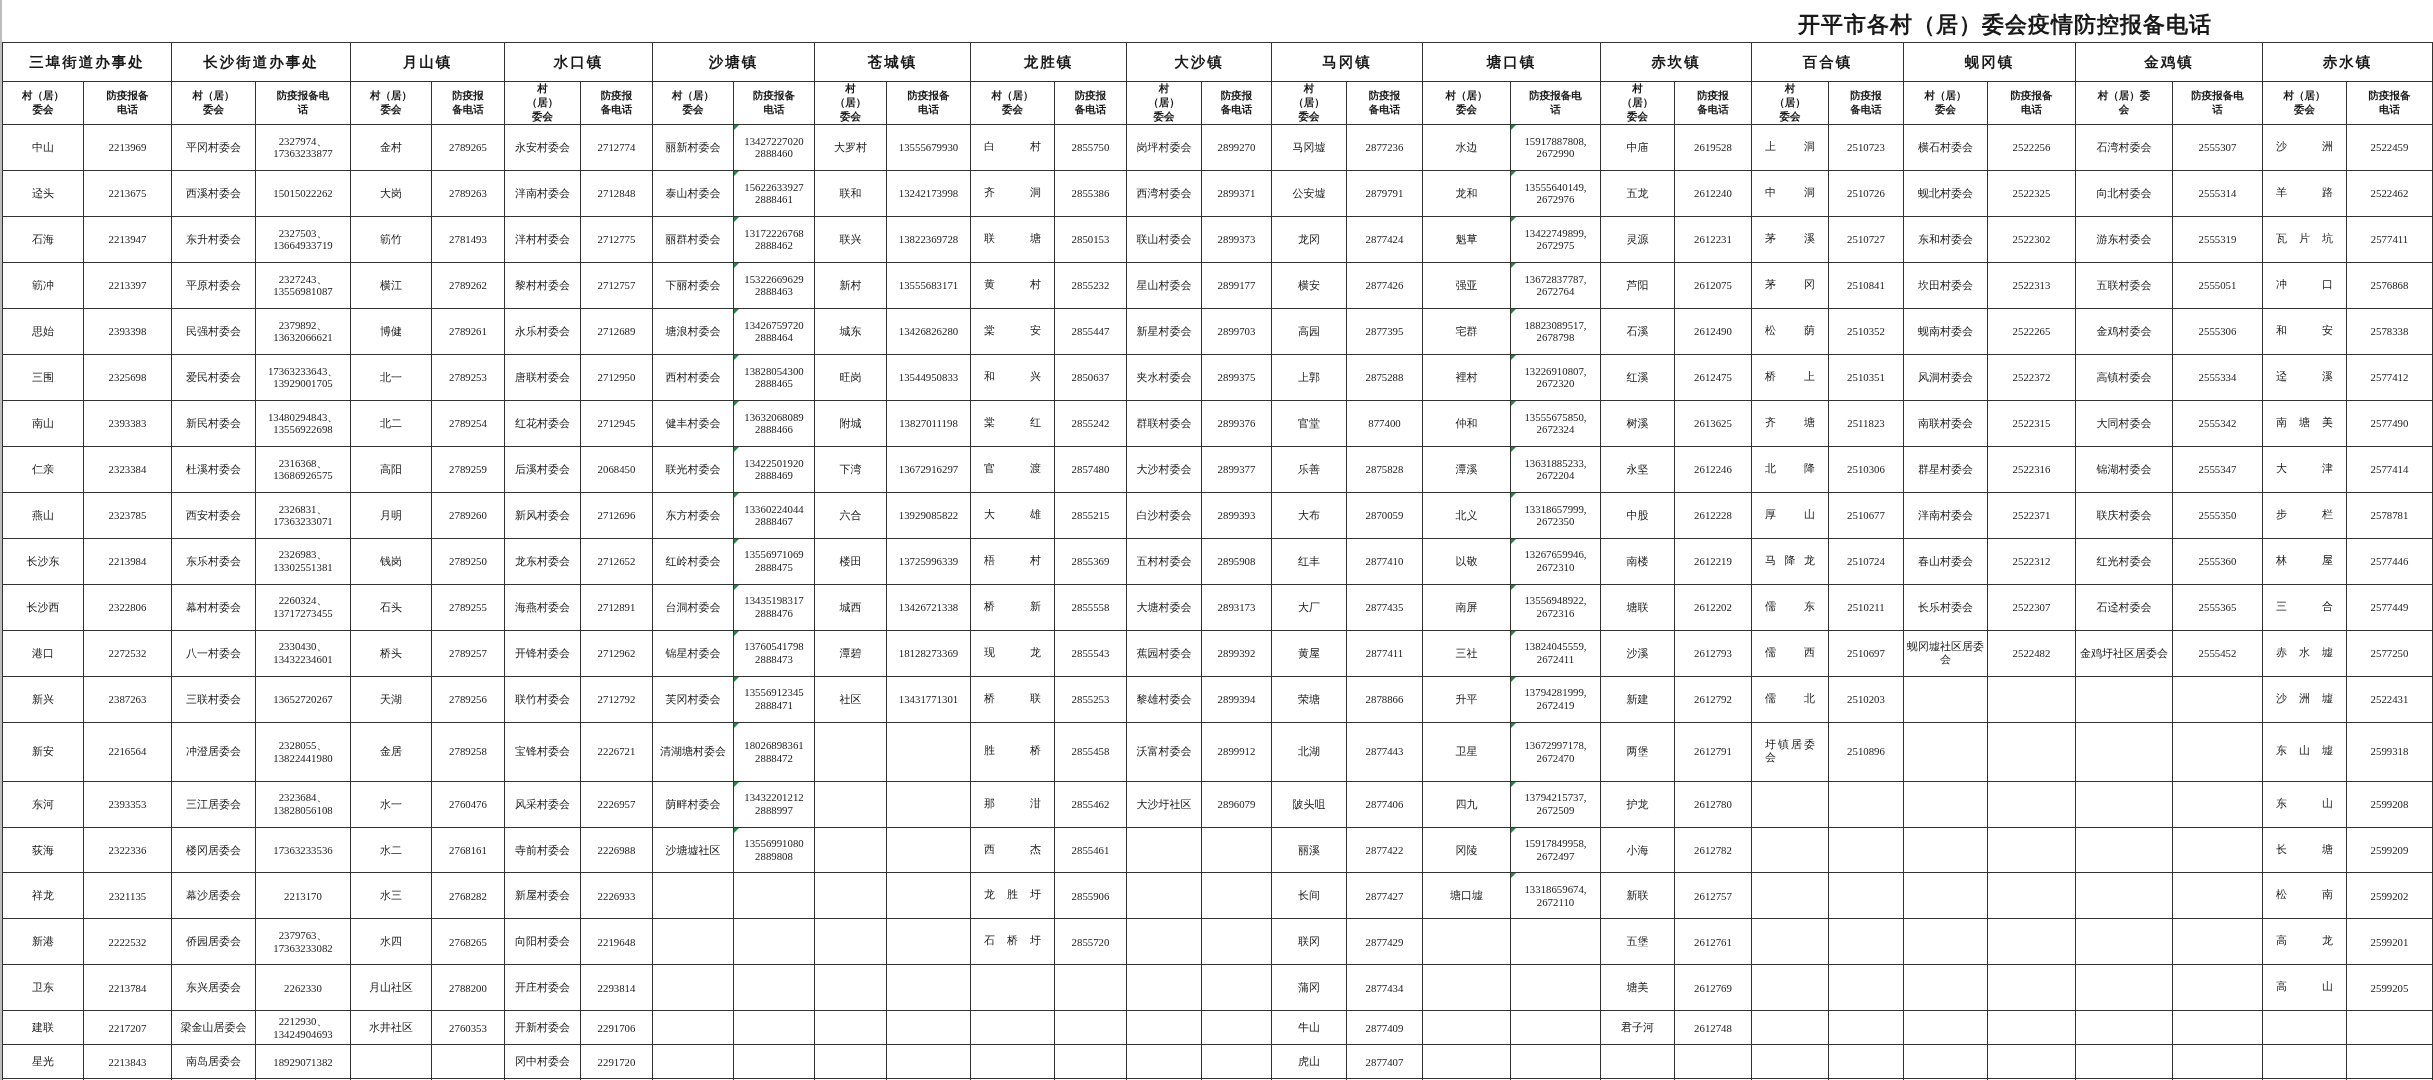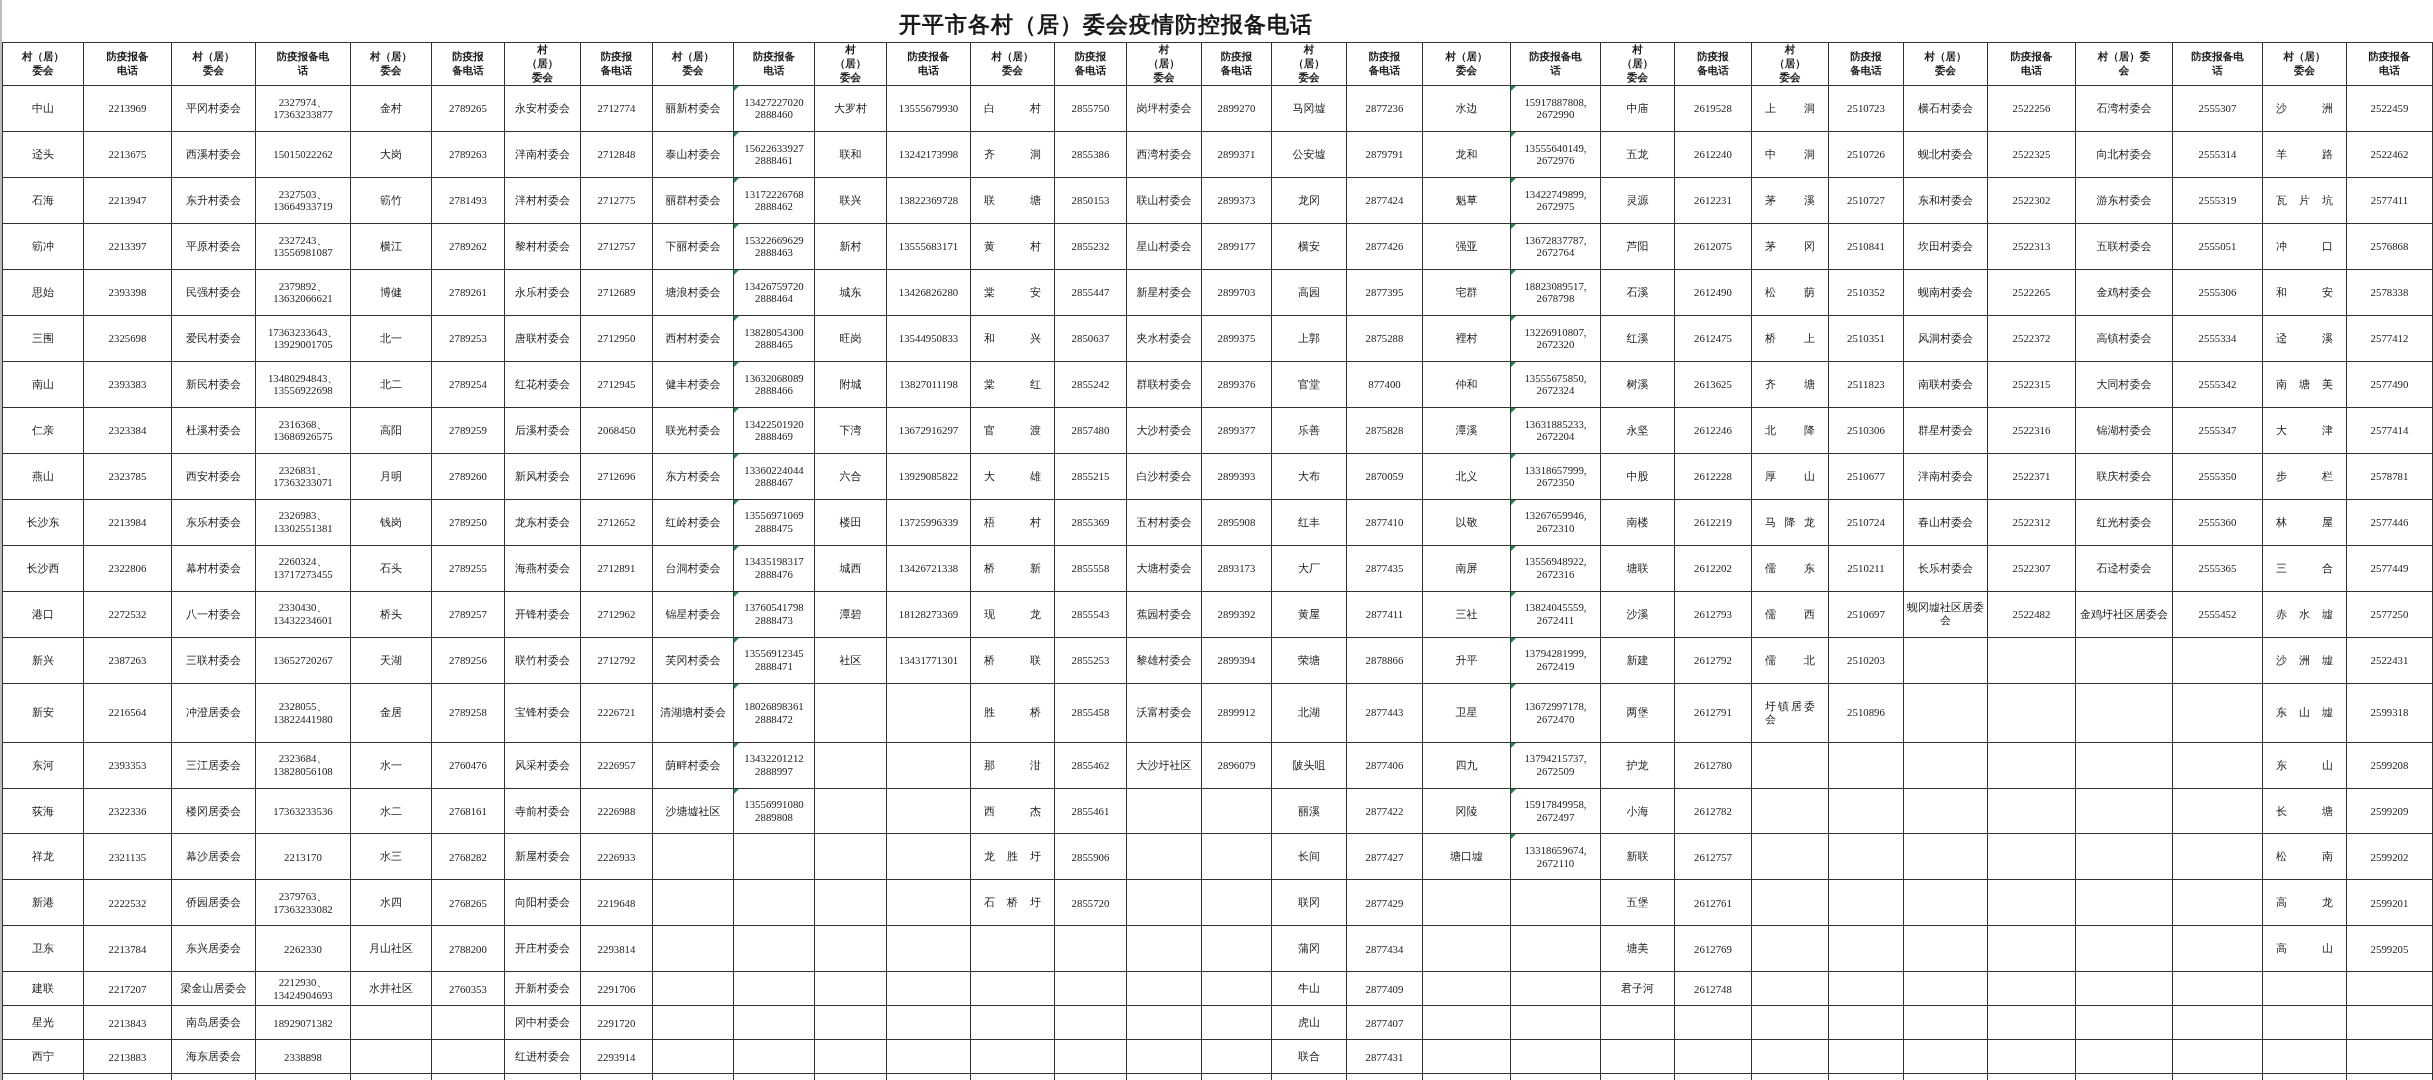--- a/index.html
+++ b/index.html
@@ -1,32 +1,32 @@
 <!DOCTYPE html>
 <html><head>
 <meta charset="utf-8">
 <style>
   html,body{margin:0;padding:0;}
   body{width:2433px;height:1080px;background:#fff;position:relative;overflow:hidden;
        font-family:"Liberation Serif","DejaVu Serif",serif;color:#1a1a1a;}
   .left-line{position:absolute;left:0;top:0;width:2px;height:1080px;background:#bdbdbd;}
   h1.title{margin:0;padding-top:11px;height:42px;box-sizing:border-box;width:2212px;
-           text-align:center;font-size:22px;line-height:28px;font-weight:bold;letter-spacing:1px;}
+           text-align:right;font-size:22px;line-height:28px;font-weight:bold;letter-spacing:1px;}
   table{border-collapse:collapse;table-layout:fixed;margin-left:2px;
         border:1px solid #1c1c1c;border-bottom:7px solid #0a0a0a;background:#fff;}
   th,td{border:1px solid #323232;overflow:hidden;}
   thead tr.town{height:39px;}
   thead tr.town th{font-size:14.5px;font-weight:bold;letter-spacing:2px;}
   thead tr.sub{height:23px;}
   thead tr.sub th{font-size:10.5px;font-weight:bold;padding:0 18px;}
   tbody tr{height:34px;}
   tbody tr.short{height:28px;}
   tbody td{font-size:11px;text-align:center;vertical-align:middle;line-height:1.18;padding:0 2px;}
   td.phone{white-space:pre-line;font-size:10.8px;}
-  td.name.j{text-align:justify;text-align-last:justify;-moz-text-align-last:justify;padding:16px 13px;}
+  td.name.j{text-align:justify;text-align-last:justify;-moz-text-align-last:justify;padding:16px 13px;font-family:Liberation Mono, monospace;}
   td.gm{position:relative;}
   td.gm::before{content:"";position:absolute;top:0;left:0;width:0;height:0;
                 border-top:5px solid #1f8a44;border-right:5px solid transparent;}
 </style>
 </head>
 <body>
 
 <div class="left-line"></div>
 
 <h1 class="title">开平市各村（居）委会疫情防控报备电话</h1>
@@ -58,20 +58,37 @@
       <col style="width: 77px;">
       <col style="width: 75px;">
       <col style="width: 84px;">
       <col style="width: 88px;">
       <col style="width: 97px;">
       <col style="width: 90px;">
       <col style="width: 84px;">
       <col style="width: 86px;">
     </colgroup>
   <thead id="thead">
+      <tr class="town">
+        <th colspan="2">三埠街道办事处</th>
+        <th colspan="2">长沙街道办事处</th>
+        <th colspan="2">月山镇</th>
+        <th colspan="2">水口镇</th>
+        <th colspan="2">沙塘镇</th>
+        <th colspan="2">苍城镇</th>
+        <th colspan="2">龙胜镇</th>
+        <th colspan="2">大沙镇</th>
+        <th colspan="2">马冈镇</th>
+        <th colspan="2">塘口镇</th>
+        <th colspan="2">赤坎镇</th>
+        <th colspan="2">百合镇</th>
+        <th colspan="2">蚬冈镇</th>
+        <th colspan="2">金鸡镇</th>
+        <th colspan="2">赤水镇</th>
+      </tr>
       <tr class="sub">
         <th>村（居）委会</th>
         <th>防疫报备电话</th>
         <th>村（居）委会</th>
         <th>防疫报备电话</th>
         <th>村（居）委会</th>
         <th>防疫报备电话</th>
         <th>村（居）委会</th>
         <th>防疫报备电话</th>
         <th>村（居）委会</th>

